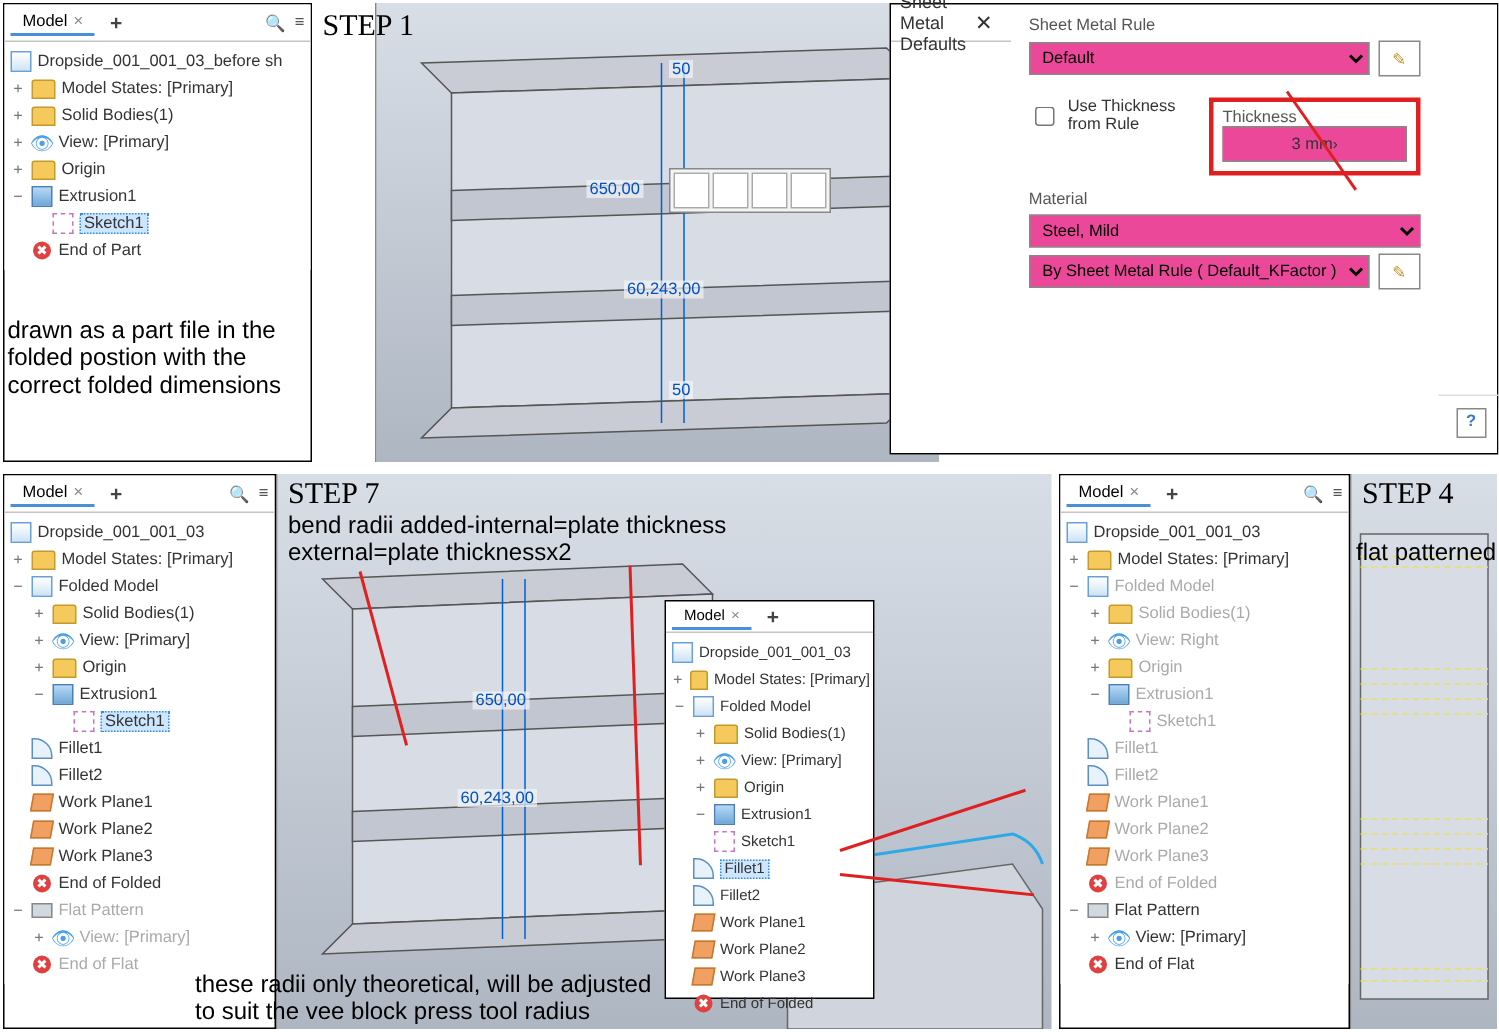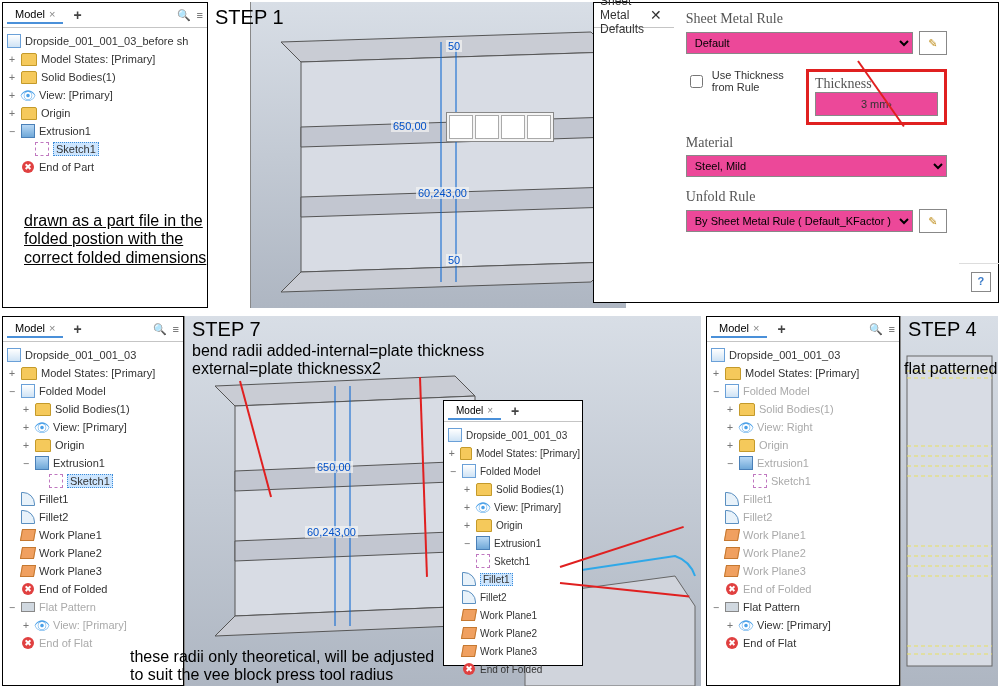--- a/index.html
+++ b/index.html
@@ -24,28 +24,28 @@
   .ico-ext{width:12px;height:12px;background:linear-gradient(#b8d8f5,#6fa8d8);border:1px solid #4a80b8;}
   .ico-sketch{width:12px;height:12px;border:1px dashed #c078c0;}
   .ico-end{width:12px;height:12px;border-radius:50%;background:#e04040;color:#fff;font-size:9px;line-height:12px;text-align:center;}
   .ico-fillet{width:12px;height:12px;border:1px solid #5a8fc0;border-radius:0 12px 0 0;background:#e8f2fa;}
   .ico-wp{width:12px;height:10px;background:#f0a060;border:1px solid #c47830;transform:skewX(-10deg);}
   .ico-flat{width:12px;height:8px;background:#d0d8e0;border:1px solid #888;}
   .sel{background:#cde6ff;border:1px dotted #3b8bd8;padding:0 2px;}
   .greyed{color:#aaa;}
   
   .viewport{position:absolute;background:linear-gradient(#d8dee6,#aeb6c2);border-left:1px solid #888;overflow:hidden;}
-  .step-label{position:absolute;font-family:Liberation Sans, sans-serif;font-size:20px;color:#000;font-weight:normal;}
+  .step-label{position:absolute;font-family:Liberation Serif, serif;font-size:20px;color:#000;font-weight:normal;}
   .note{position:absolute;font-family:Arial,sans-serif;font-size:16px;color:#000;line-height:1.15;}
   
   .dialog{position:absolute;border:1px solid #000;background:#fff;display:flex;flex-direction:row;}
   .titlebar{display:flex;align-items:center;height:24px;padding:0 6px;border-bottom:1px solid #c5c5c5;font-size:12px;}
   .titlebar .closebox{margin-left:auto;font-size:14px;color:#333;padding:0 6px;cursor:pointer;}
   .dlg-body{padding:8px 12px 6px 12px;display:flex;flex-direction:column;gap:4px;}
-  .lbl{font-size:14px;color:#555;font-family:Liberation Serif, serif;}
+  .lbl{font-size:11px;color:#555;}
   .row{display:flex;align-items:center;gap:6px;}
   select,.combo{height:22px;border:1px solid #888;background:#ec4899;font-size:11px;padding:0 4px;flex:1;}
   .penbtn{width:26px;height:22px;border:1px solid #888;background:#fff;display:flex;align-items:center;justify-content:center;color:#c09020;cursor:pointer;}
   .cbox{display:flex;align-items:center;gap:6px;}
   .cbox input{width:13px;height:13px;}
   .thickness-box{border:3px solid #e02020;padding:4px 6px 6px 6px;margin-left:auto;width:160px;}
   .thickness-box .combo{display:flex;align-items:center;justify-content:center;}
   .chev{font-size:10px;color:#333;}
   .btnrow{display:flex;justify-content:flex-end;gap:8px;padding:8px 12px;border-top:1px solid #ddd;margin-top:auto;}
   .dlg-btn{width:80px;height:22px;border:1px solid #aaa;background:#f6f6f6;font-size:11px;cursor:pointer;}
@@ -117,21 +117,21 @@
           </div>
         <div class="node ind1">
             <span class="ico">
               <span class="ico-end">✖</span>
             </span>
             <span>End of Part</span>
           </div>
       </div>
     </div>
   </div>
-  <div class="note" style="left:24px;top:212px;white-space:pre-line;text-decoration:underline;">drawn as a part file in the
+  <div class="note" style="left:5px;top:212px;white-space:pre-line;">drawn as a part file in the
 folded postion with the
 correct folded dimensions</div>
 
   <div class="viewport" style="left:208px;top:2px;width:375px;height:306px;margin-left:42px;">
     <svg width="375" height="306">
       <g transform="translate(10,30)">
 
         <polygon points="20,10 330,0 350,20 40,30" fill="#c9ccd4" stroke="#555"></polygon>
         <polygon points="40,30 350,20 350,230 40,240" fill="#d8dce4" stroke="#555"></polygon>
         <polygon points="40,240 350,230 330,250 20,260" fill="#c9ccd4" stroke="#555"></polygon>
@@ -184,21 +184,20 @@
               <span class="chev">›</span>
           </div>
         </div>
       </div>
 
       <div class="lbl" style="margin-top:6px;">Material</div>
       <div class="row">
         <select class="combo"><option>Steel, Mild</option></select>
       </div>
 
-      <div class="lbl" style="margin-top:8px;">Unfold Rule</div>
       <div class="row">
         <select class="combo"><option>By Sheet Metal Rule ( Default_KFactor )</option></select>
         <div class="penbtn">✎</div>
       </div>
     </div>
     <div class="btnrow">
       <div class="helpq" style="margin-right:auto;">?</div>
       <button class="dlg-btn" disabled="">OK</button>
       <button class="dlg-btn">Cancel</button>
       <button class="dlg-btn" disabled="">Rule</button>

